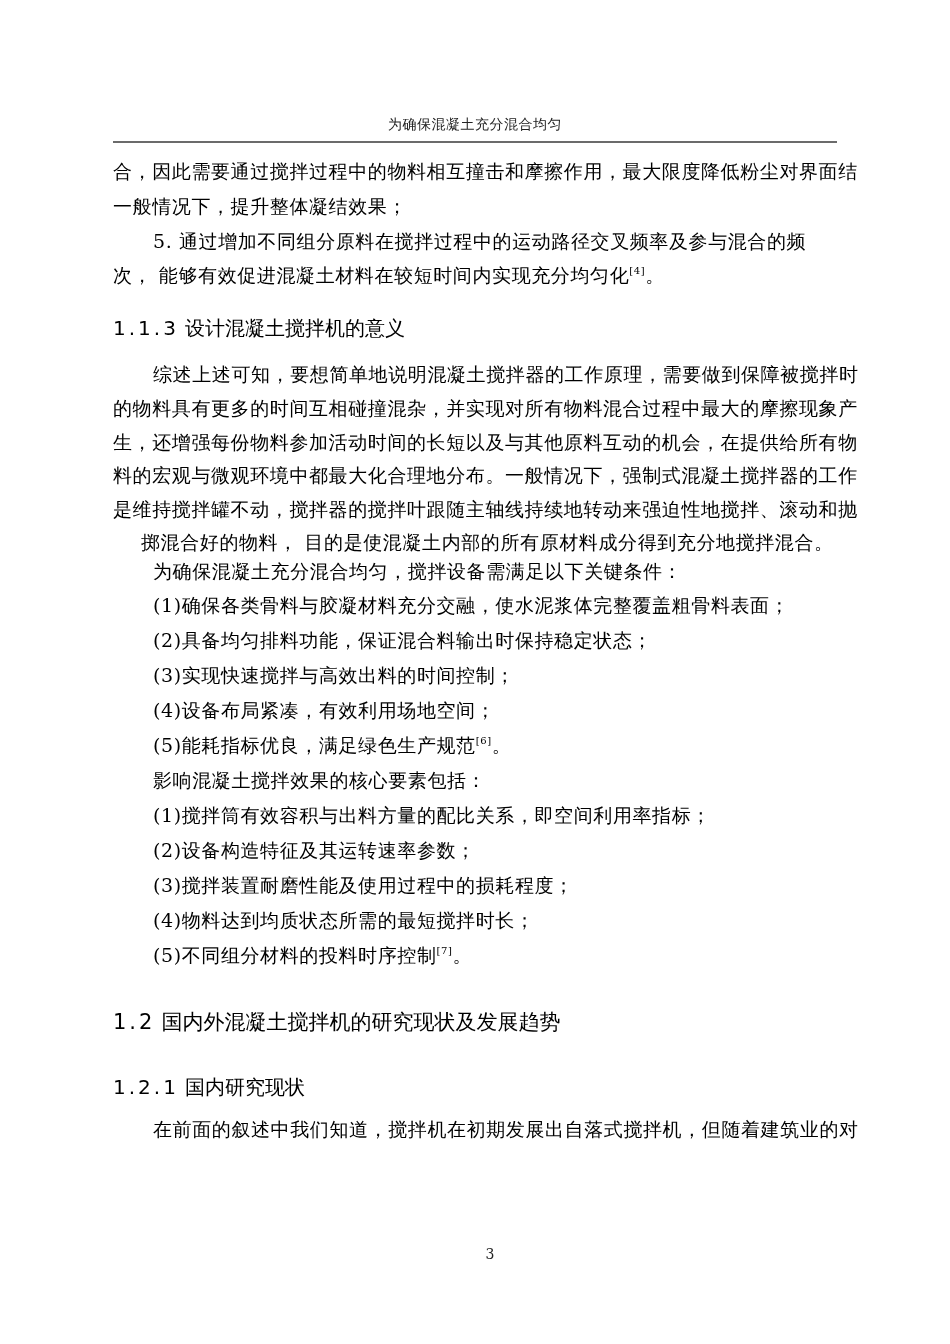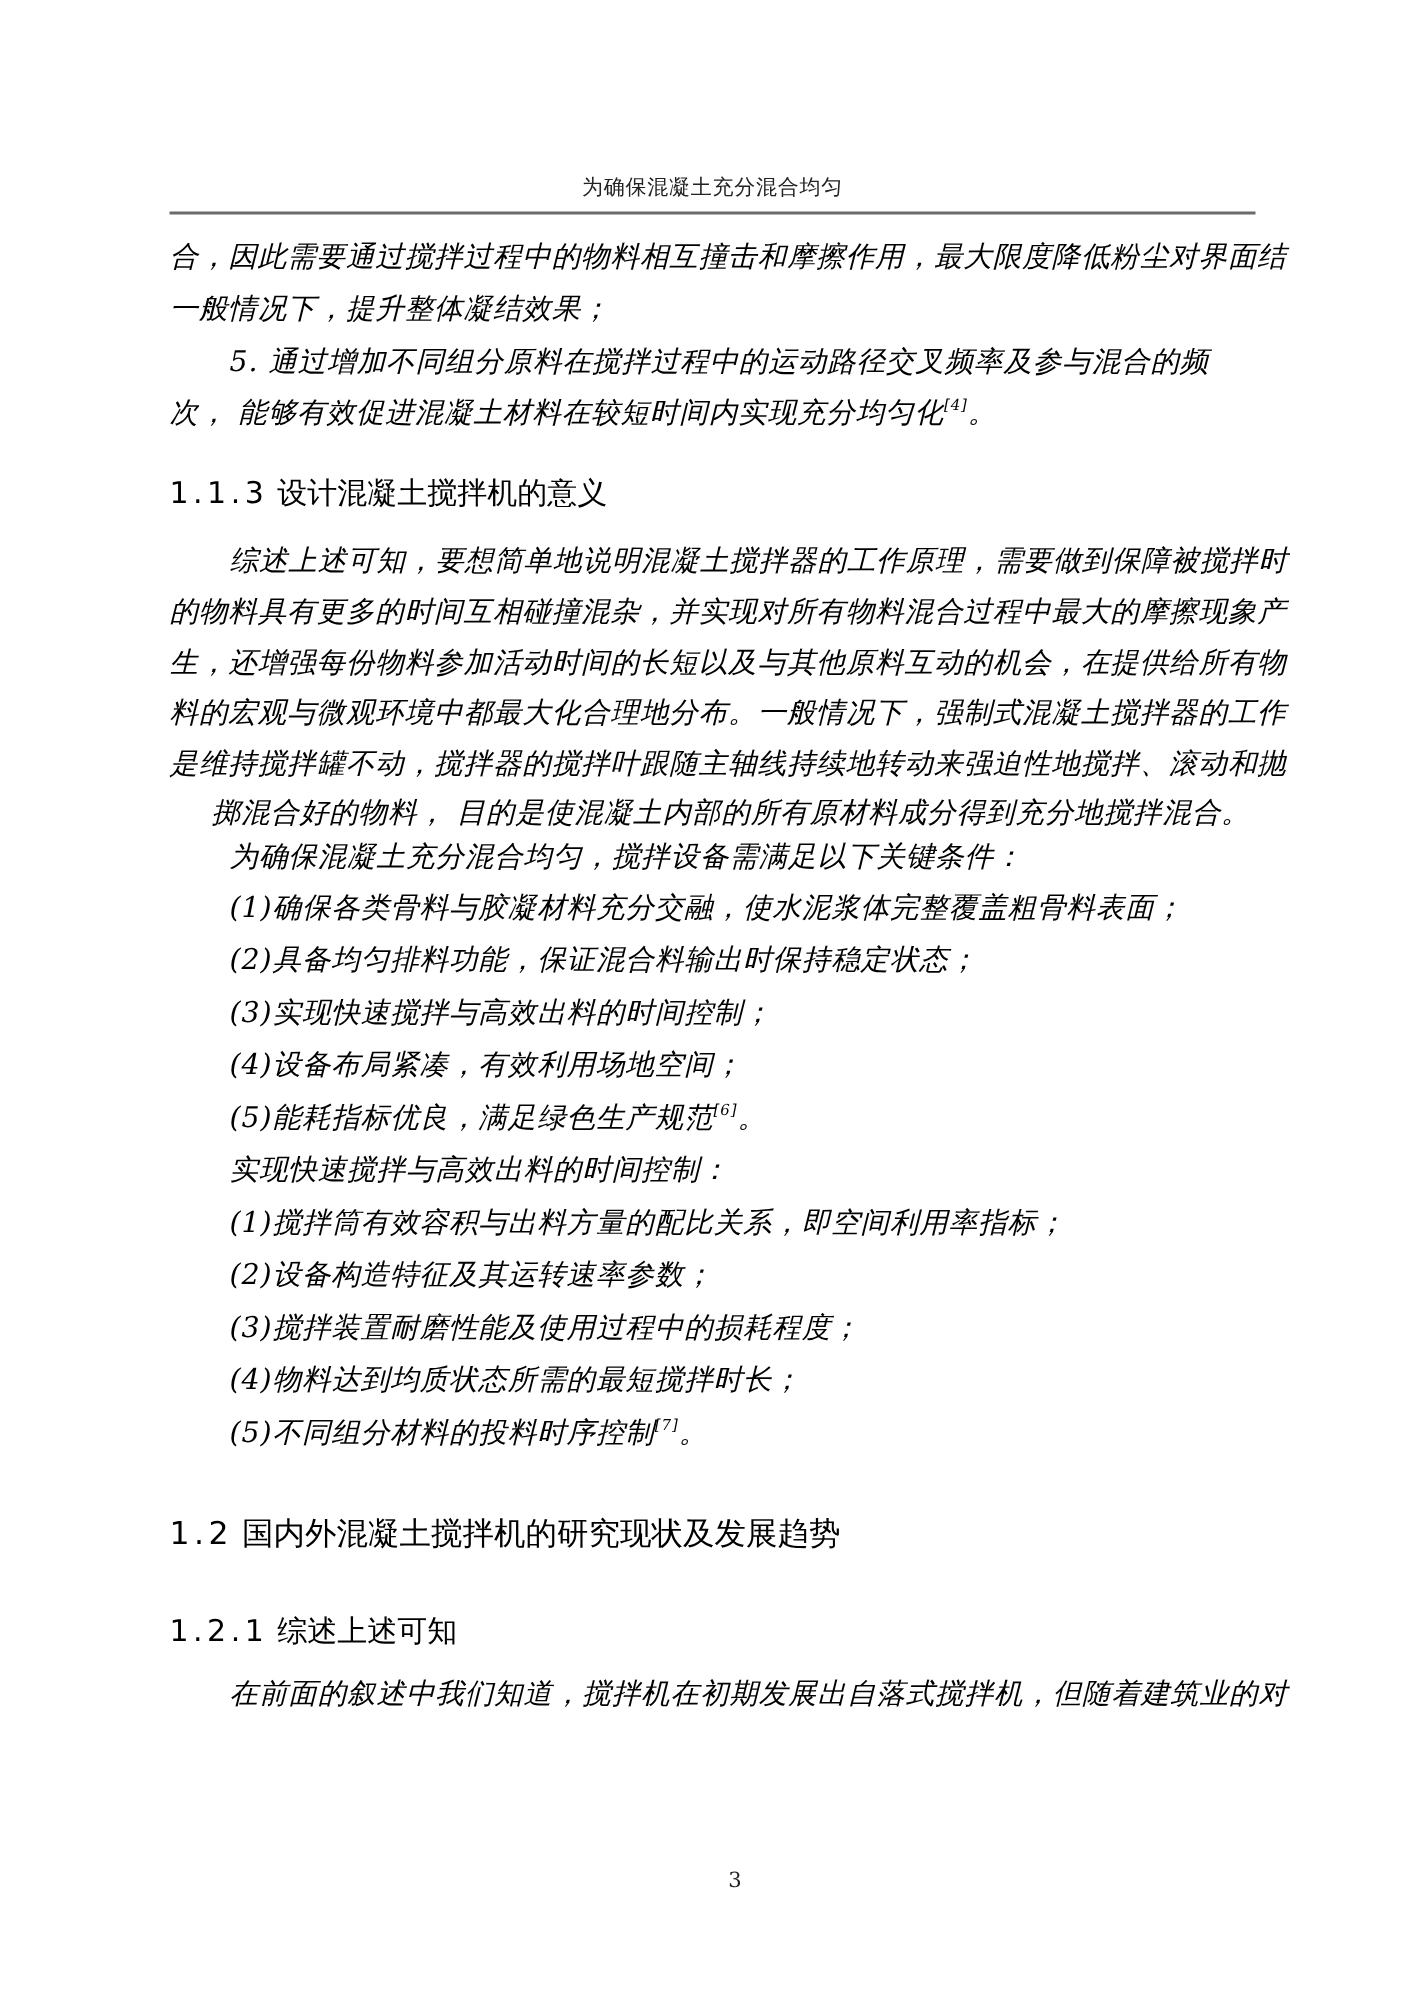--- a/index.html
+++ b/index.html
@@ -34,21 +34,20 @@
       background: #6b6b6b;
     }
     .line {
       position: absolute;
       left: 113px;
       width: 724px;
       font-size: 19px;
       line-height: 24px;
       white-space: nowrap;
       letter-spacing: 0.6px;
-      font-style: italic;
     }
     .indent { left: 153px; }
     .list { left: 153px; }
     .heading {
       position: absolute;
       left: 113px;
       font-family: "DejaVu Sans", "Liberation Sans", sans-serif;
       white-space: nowrap;
     }
     .h3 { font-size: 20px; }
@@ -97,32 +96,32 @@
 
 <div class="line indent" style="top:559px;">为确保混凝土充分混合均匀，搅拌设备需满足以下关键条件：</div>
 <div class="line list" style="top:593px;">(1)确保各类骨料与胶凝材料充分交融，使水泥浆体完整覆盖粗骨料表面；</div>
 <div class="line list" style="top:628px;">(2)具备均匀排料功能，保证混合料输出时保持稳定状态；</div>
 <div class="line list" style="top:663px;">(3)实现快速搅拌与高效出料的时间控制；</div>
 <div class="line list" style="top:698px;">(4)设备布局紧凑，有效利用场地空间；</div>
 <div class="line list" style="top:733px;">
   <span>(5)能耗指标优良，满足绿色生产规范</span><sup>[6]</sup><span>。</span>
 </div>
 
-<div class="line indent" style="top:768px;">实现快速搅拌与高效出料的时间控制：</div>
+<div class="line indent" style="top:768px;">影响混凝土搅拌效果的核心要素包括：</div>
 <div class="line list" style="top:803px;">(1)搅拌筒有效容积与出料方量的配比关系，即空间利用率指标；</div>
 <div class="line list" style="top:838px;">(2)设备构造特征及其运转速率参数；</div>
 <div class="line list" style="top:873px;">(3)搅拌装置耐磨性能及使用过程中的损耗程度；</div>
 <div class="line list" style="top:908px;">(4)物料达到均质状态所需的最短搅拌时长；</div>
 <div class="line list" style="top:943px;">
   <span>(5)不同组分材料的投料时序控制</span><sup>[7]</sup><span>。</span>
 </div>
 
 <div class="heading h2" style="top:1008px;">
   <span class="num">1.2</span><span>国内外混凝土搅拌机的研究现状及发展趋势</span>
 </div>
 
 <div class="heading h3" style="top:1074px;">
-  <span class="num">1.2.1</span><span>综述上述可知</span>
+  <span class="num">1.2.1</span><span>国内研究现状</span>
 </div>
 
 <div class="line indent" style="top:1117px;">在前面的叙述中我们知道，搅拌机在初期发展出自落式搅拌机，但随着建筑业的对</div>
 
 <div class="page-number">3</div>
 
 </body></html>

